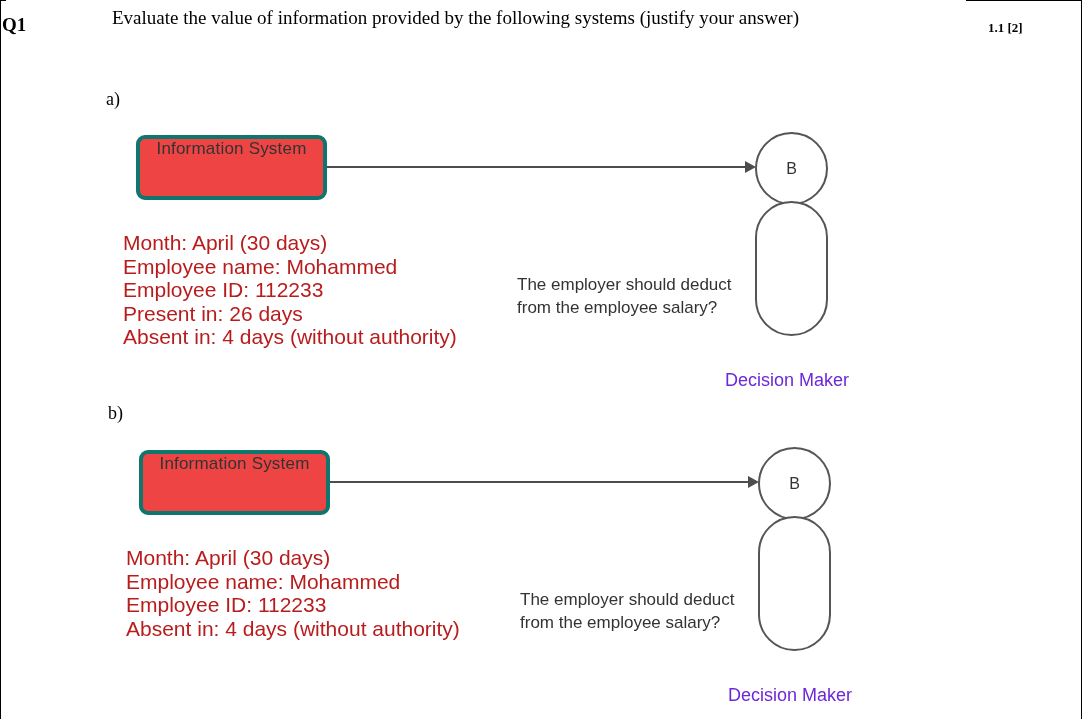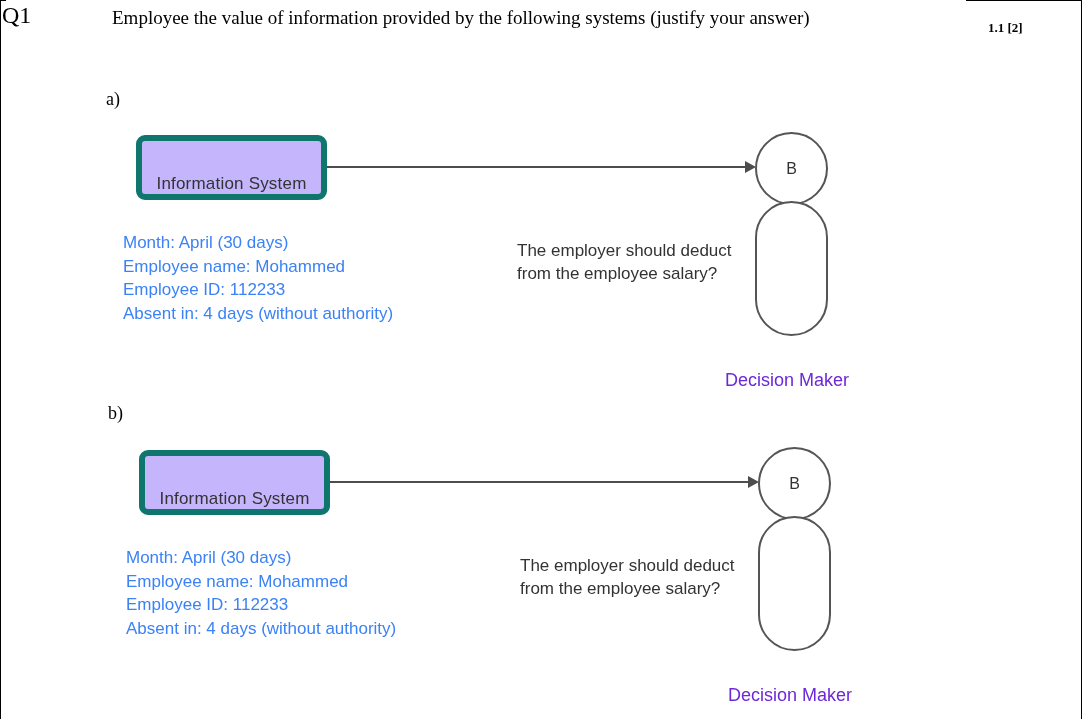--- a/index.html
+++ b/index.html
@@ -40,23 +40,23 @@
   .page-border-topleft {
     position: absolute;
     left: 0px; top: 0px;
     width: 6px; height: 1px;
     background: #000000;
   }
 
   
   .q-label {
     position: absolute;
-    left: 2px; top: 4px;
-    font-size: 24px;
-    font-weight: normal;
+    left: 2px; top: 14px;
+    font-size: 19px;
+    font-weight: bold;
     letter-spacing: 0px;
     line-height: 22px;
     white-space: nowrap;
   }
   .q-text {
     position: absolute;
     left: 112px; top: 6px;
     width: 800px;
     font-size: 19px;
     line-height: 24px;
@@ -78,26 +78,26 @@
     white-space: nowrap;
   }
 
   
   .dgm {
     font-family: "Liberation Sans", "DejaVu Sans", sans-serif;
     color: #333333;
   }
   .is-box {
     position: absolute;
-    border: 6px solid #0f766e;
+    border: 4px solid #0f766e;
     border-radius: 9px;
-    background: #c4b5fd;
+    background: #ef4444;
     box-sizing: border-box;
     display: flex;
-    align-items: flex-end;
+    align-items: flex-start;
     justify-content: center;
     font-size: 17px;
     color: #333333;
     letter-spacing: 0.2px;
   }
   .arrow-line {
     position: absolute;
     height: 2px;
     background: #4d4d4d;
   }
@@ -127,44 +127,45 @@
     box-sizing: border-box;
   }
   .dm-caption {
     position: absolute;
     font-size: 18px;
     color: #6d28d9;
     white-space: nowrap;
   }
   .info-list {
     position: absolute;
-    font-size: 17px;
+    font-size: 21px;
     line-height: 23.5px;
-    color: #3b82f6;
+    color: #b91c1c;
     white-space: nowrap;
   }
   .info-list div { white-space: nowrap; }
   .question-bubble {
     position: absolute;
     font-size: 17px;
     line-height: 23px;
     color: #333333;
     width: 230px;
+    margin-top: 34px;
   }
 </style>
 </head>
 <body>
 
 <div class="page-border-left"></div>
 <div class="page-border-right"></div>
 <div class="page-border-top"></div>
 <div class="page-border-topleft"></div>
 
 <div class="q-label">Q1</div>
-<div class="q-text">Employee the value of information provided by the following systems (justify your answer)</div>
+<div class="q-text">Evaluate the value of information provided by the following systems (justify your answer)</div>
 <div class="q-marks">1.1 [2]</div>
 
 <div class="part-label" style="left:106px; top:89px;">a)</div>
 
 <div class="dgm">
 
   <div class="is-box" style="left:136px; top:135px; width:191px; height:65px;">
     <span>Information System</span>
   </div>
 
@@ -177,20 +178,21 @@
   <div class="dm-body" style="left:755px; top:201px; width:73px; height:135px; border-radius:37px;"></div>
 
   <div class="dm-caption" style="left:725px; top:370px;">Decision Maker</div>
 
   <div class="question-bubble" style="left:517px; top:239px;">The employer should deduct from the employee salary?</div>
 
   <div class="info-list" style="left:123px; top:231px;">
     <div>Month: April (30 days)</div>
     <div>Employee name: Mohammed</div>
     <div>Employee ID: 112233</div>
+    <div>Present in: 26 days</div>
     <div>Absent in: 4 days (without authority)</div>
   </div>
 
 </div>
 
 <div class="part-label" style="left:108px; top:403px;">b)</div>
 
 <div class="dgm">
 
   <div class="is-box" style="left:139px; top:450px; width:191px; height:65px;">

